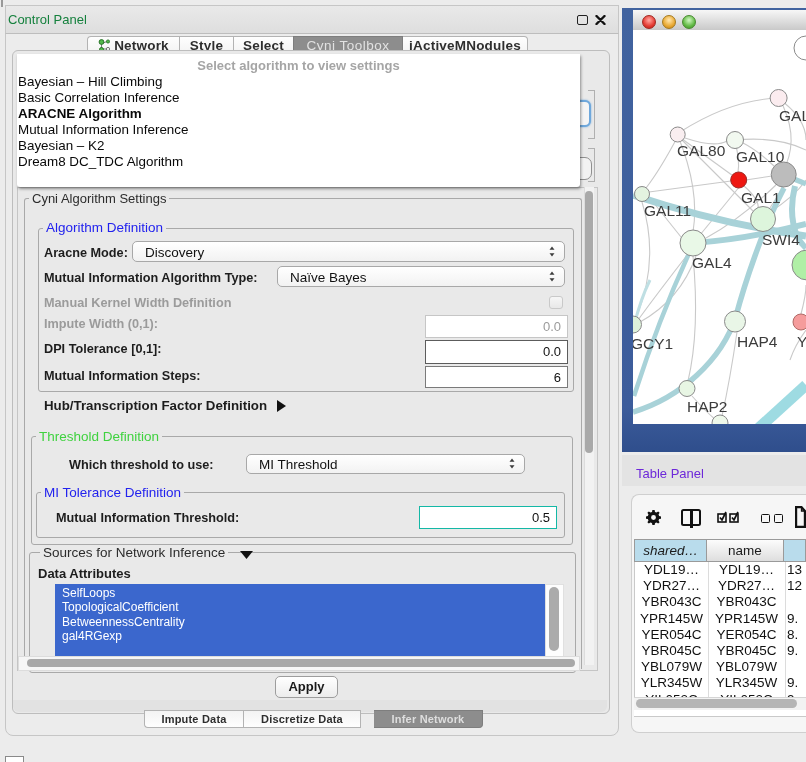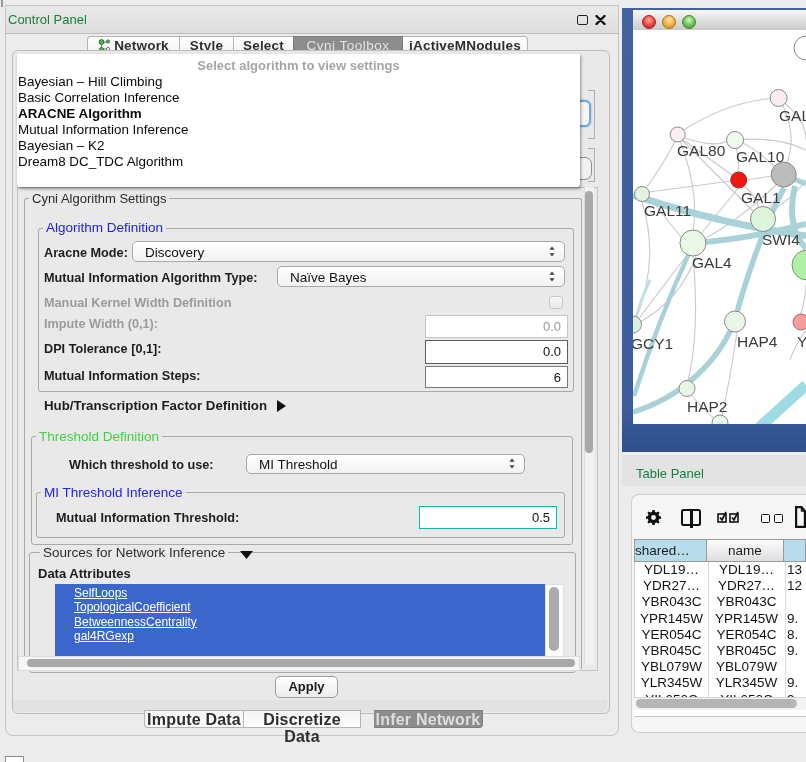--- a/index.html
+++ b/index.html
@@ -102,51 +102,51 @@
 <div class="lbl" style="left:69px;top:458px;">Which threshold to use:</div>
 <div class="combo" style="left:246px;top:454px;width:277px;height:18px;">
     <span class="tx" style="top:2px;">MI Threshold</span>
  <svg class="arr" viewBox="0 0 9 14" style="top:2px;">
       <path d="M4.5 1.5L7.3 5H1.7z" fill="#3c3c3c"></path>
       <path d="M4.5 12.5L1.7 9h5.6z" fill="#3c3c3c"></path>
     </svg>
   </div>
 
 <div class="grp" style="left:36px;top:492px;width:527px;height:44px;"></div>
-<div class="gt" style="left:41px;top:485px;color:#2222ee;font-size:13.5px;">MI Threshold Inference</div>
+<div class="gt" style="left:41px;top:485px;color:#2222ee;font-size:13.5px;">MI Tolerance Definition</div>
 <div class="lbl" style="left:56px;top:511px;">Mutual Information Threshold:</div>
 <div class="fld" style="left:419px;top:506px;width:136px;height:21px;border:1px solid #14b8a6;">
     <span>0.5</span>
   </div>
 
 <div class="grp" style="left:29px;top:552px;width:545px;height:119px;"></div>
 <div class="gt" style="left:40px;top:545px;font-size:13.5px;color:#2c2c2c;">Sources for Network Inference</div>
 <svg class="abs" style="left:240px;top:551px;" width="13" height="8" viewBox="0 0 13 8">
     <path d="M0 0h13L6.5 8z" fill="#111"></path>
   </svg>
 
 <div class="lbl" style="left:38px;top:566px;font-size:13px;">Data Attributes</div>
 
 <div class="abs" style="left:55px;top:584px;width:490px;height:72px;background:#3b67cd;color:#fff;font-size:12px;">
-  <div style="padding:2px 0 0 19px;line-height:14.4px;text-decoration:underline;">SelfLoops<br>TopologicalCoefficient<br>BetweennessCentrality<br>gal4RGexp</div>
+  <div style="padding:2px 0 0 7px;line-height:14.4px;">SelfLoops<br>TopologicalCoefficient<br>BetweennessCentrality<br>gal4RGexp</div>
 </div>
 <div class="abs" style="left:545px;top:584px;width:17px;height:72px;background:#fdfdfd;border:1px solid #e0e0e0;"></div>
 <div class="abs" style="left:549px;top:587px;width:10px;height:64px;background:#ababab;border-radius:5px;"></div>
 
 <div class="abs" style="left:18px;top:656px;width:560px;height:13px;background:#f6f6f6;border:1px solid #dcdcdc;"></div>
 <div class="abs" style="left:27px;top:659px;width:548px;height:8px;background:#a8a8a8;border-radius:4px;"></div>
 
 <div class="abs" style="left:584px;top:187px;width:9px;height:478px;background:#f2f2f2;border-left:1px solid #dcdcdc;"></div>
 <div class="abs" style="left:585px;top:191px;width:8px;height:262px;background:#a9a9a9;border-radius:4px;"></div>
 
 <div class="abs" style="left:13px;top:700px;width:594px;height:11.5px;background:#e2e2e2;border-radius:0 0 6px 6px;"></div>
 
 <div class="abs" style="left:275px;top:676px;width:61px;height:20px;background:linear-gradient(#ffffff,#ececec);border:1px solid #9d9d9d;border-radius:5px;text-align:center;font-size:13px;font-weight:bold;line-height:19px;color:#1a1a1a;">Apply</div>
 
-<div class="abs" style="left:144px;top:710px;height:18px;display:flex;font-size:16px;font-weight:bold;letter-spacing:.2px;color:#2e2e2e;">
+<div class="abs" style="left:144px;top:710px;height:18px;display:flex;font-size:11px;font-weight:bold;letter-spacing:.2px;color:#2e2e2e;">
   <div style="width:98px;background:linear-gradient(#f3f3f3,#fefefe);border:1px solid #b3b3b3;border-right:none;border-radius:0 0 0 4px;text-align:center;line-height:17px;">Impute Data</div>
   <div style="width:116px;background:linear-gradient(#f3f3f3,#fefefe);border:1px solid #b3b3b3;text-align:center;line-height:17px;">Discretize Data</div>
   <div style="width:108px;background:#8d8d8d;border:1px solid #7e7e7e;border-left:none;border-radius:0 0 4px 0;text-align:center;line-height:17px;color:#dedede;margin-left:13px;">Infer Network</div>
 </div>
 
 <div class="abs" style="left:17px;top:54px;width:563px;height:133px;background:#fff;box-shadow:1px 2px 3px rgba(0,0,0,0.4);border-radius:0 0 3px 3px;"></div>
 <div class="abs" style="left:17px;top:58px;width:563px;text-align:center;font-size:13px;font-weight:bold;color:#a5a5a5;">Select algorithm to view settings</div>
 <div class="abs" style="left:18px;top:74px;font-size:13.4px;color:#090909;line-height:16px;white-space:nowrap;">
 Bayesian – Hill Climbing<br>
 Basic Correlation Inference<br>
@@ -231,21 +231,21 @@
  <text x="762" y="245">SWI4</text>
  <text x="692" y="268">GAL4</text>
  <text x="631" y="349">GCY1</text>
  <text x="737" y="347">HAP4</text>
  <text x="797" y="347">Y</text>
  <text x="687" y="412">HAP2</text>
 </g>
 </svg>
 
 <div class="abs" style="left:622px;top:455px;width:184px;height:31px;background:#e3e3e3;"></div>
-<div class="abs" style="left:636px;top:466px;font-size:13px;color:#15803d;">Table Panel</div>
+<div class="abs" style="left:636px;top:466px;font-size:13px;color:#6d28d9;">Table Panel</div>
 
 <div class="abs" style="left:631px;top:494px;width:175px;height:237px;background:#f6f6f6;border:1px solid #cfcfcf;border-radius:8px 0 0 8px;border-right:none;"></div>
 
 <svg class="abs" style="left:646px;top:510px;" width="15" height="15" viewBox="0 0 16 16">
  <path fill="#111" d="M6.8 0h2.4l.4 2a6 6 0 011.6.66L13 1.5 14.5 3l-1.16 1.8A6 6 0 0114 6.4l2 .4v2.4l-2 .4a6 6 0 01-.66 1.6L14.5 13 13 14.5l-1.8-1.16a6 6 0 01-1.6.66l-.4 2H6.8l-.4-2a6 6 0 01-1.6-.66L3 14.5 1.5 13l1.16-1.8A6 6 0 012 9.6l-2-.4V6.8l2-.4a6 6 0 01.66-1.6L1.5 3 3 1.5l1.8 1.16A6 6 0 016.4 2zM8 5.4A2.6 2.6 0 108 10.6 2.6 2.6 0 008 5.4z"></path>
 </svg>
 <div class="abs" style="left:681px;top:509px;width:16px;height:13px;border:2.8px solid #111;border-radius:2.5px;"></div>
 <div class="abs" style="left:689.5px;top:509px;width:3px;height:19px;background:#111;"></div>
 <svg class="abs" style="left:717px;top:510px;" width="24" height="13" viewBox="0 0 24 13">
  <rect x="1" y="4" width="8" height="8" fill="none" stroke="#111" stroke-width="1.6"></rect>
@@ -254,21 +254,21 @@
  <path d="M15 7.5l2 2.5 4-8" stroke="#111" stroke-width="1.7" fill="none"></path>
   </svg>
 <div class="abs" style="left:761px;top:514px;width:7px;height:7px;border:1.6px solid #111;border-radius:1.5px;"></div>
 <div class="abs" style="left:774px;top:514px;width:7px;height:7px;border:1.6px solid #111;border-radius:1.5px;"></div>
 <svg class="abs" style="left:795px;top:506px;" width="11" height="22" viewBox="0 0 11 22">
     <path d="M1.1 1.1h5.4l3.4 3.9v15.9H1.1z" fill="none" stroke="#111" stroke-width="2.2"></path>
     <path d="M6.5 1.1v3.9h3.4" fill="none" stroke="#111" stroke-width="1.3"></path>
   </svg>
 
 <div class="abs" style="left:634px;top:539px;width:172px;height:23px;display:flex;font-size:13.5px;color:#1b1b1b;">
- <div style="width:73px;background:#b9dcec;border:1px solid #9a9a9a;border-right:none;text-align:left;line-height:22px;">shared…</div>
+ <div style="width:73px;background:#b9dcec;border:1px solid #9a9a9a;border-right:none;text-align:center;line-height:22px;font-style:italic;">shared…</div>
  <div style="width:77px;background:linear-gradient(#fcfcfc,#dedede);border:1px solid #9a9a9a;text-align:center;line-height:22px;">name</div>
  <div style="width:22px;background:#b9dcec;border:1px solid #9a9a9a;border-left:none;"></div>
 </div>
 <div class="abs" style="left:634px;top:562px;width:172px;height:136px;background:#fff;border-left:1px solid #c9c9c9;overflow:hidden;font-size:13.5px;color:#111;">
  <div style="position:absolute;left:72.5px;top:0;width:1px;height:140px;background:#dcdcdc;"></div>
  <div style="position:absolute;left:149.5px;top:0;width:1px;height:140px;background:#dcdcdc;"></div>
  <div style="position:absolute;left:0;top:0;width:73px;text-align:center;line-height:16.2px;">YDL19…<br>YDR27…<br>YBR043C<br>YPR145W<br>YER054C<br>YBR045C<br>YBL079W<br>YLR345W<br>YIL052C</div>
  <div style="position:absolute;left:73px;top:0;width:77px;text-align:center;line-height:16.2px;">YDL19…<br>YDR27…<br>YBR043C<br>YPR145W<br>YER054C<br>YBR045C<br>YBL079W<br>YLR345W<br>YIL052C</div>
  <div style="position:absolute;left:152px;top:0;width:22px;line-height:16.2px;">13<br>12<br><br>9.<br>8.<br>9.<br><br>9.<br>9</div>
 </div>

